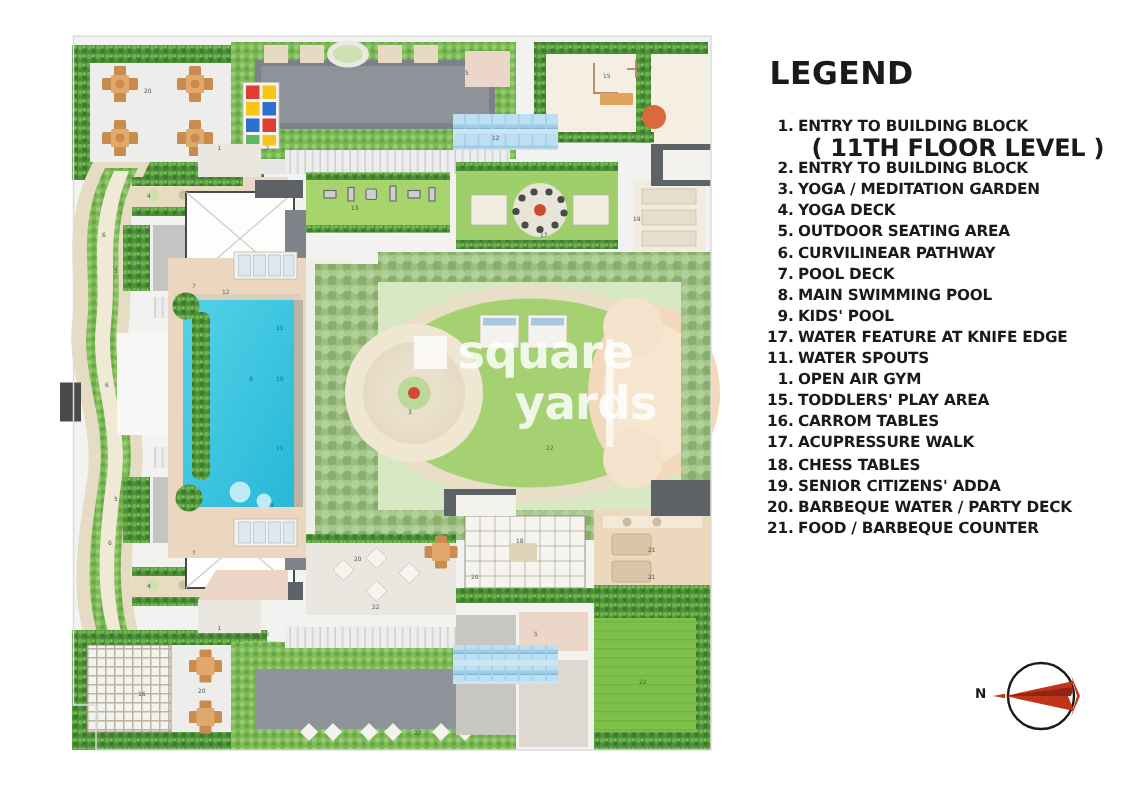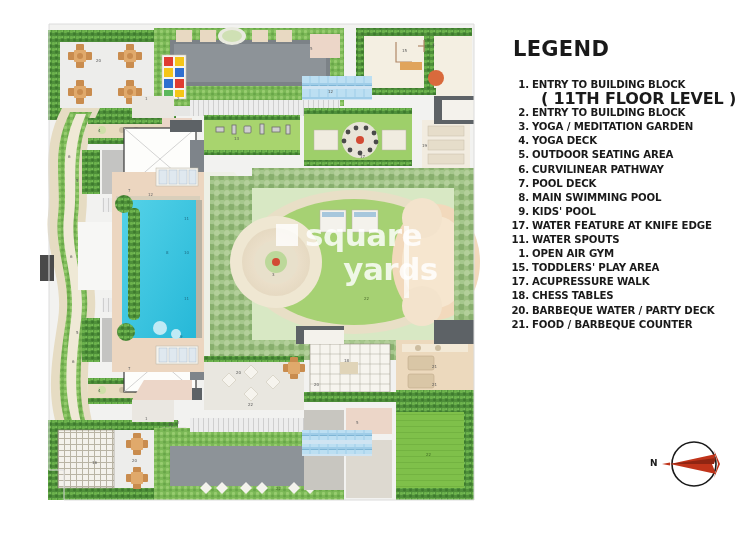--- a/index.html
+++ b/index.html
@@ -676,26 +676,34 @@
         </li>
         <li class="legend-item">
           <span class="legend-num">1.</span>
           <span class="legend-label">OPEN AIR GYM</span>
         </li>
         <li class="legend-item">
           <span class="legend-num">15.</span>
           <span class="legend-label">TODDLERS' PLAY AREA</span>
         </li>
         <li class="legend-item">
+          <span class="legend-num">16.</span>
+          <span class="legend-label">CARROM TABLES</span>
+        </li>
+        <li class="legend-item">
           <span class="legend-num">17.</span>
           <span class="legend-label">ACUPRESSURE WALK</span>
         </li>
         <li class="legend-item">
           <span class="legend-num">18.</span>
           <span class="legend-label">CHESS TABLES</span>
+        </li>
+        <li class="legend-item">
+          <span class="legend-num">19.</span>
+          <span class="legend-label">SENIOR CITIZENS' ADDA</span>
         </li>
         <li class="legend-item">
           <span class="legend-num">20.</span>
           <span class="legend-label">BARBEQUE WATER / PARTY DECK</span>
         </li>
         <li class="legend-item">
           <span class="legend-num">21.</span>
           <span class="legend-label">FOOD / BARBEQUE COUNTER</span>
         </li>
       </ul>

